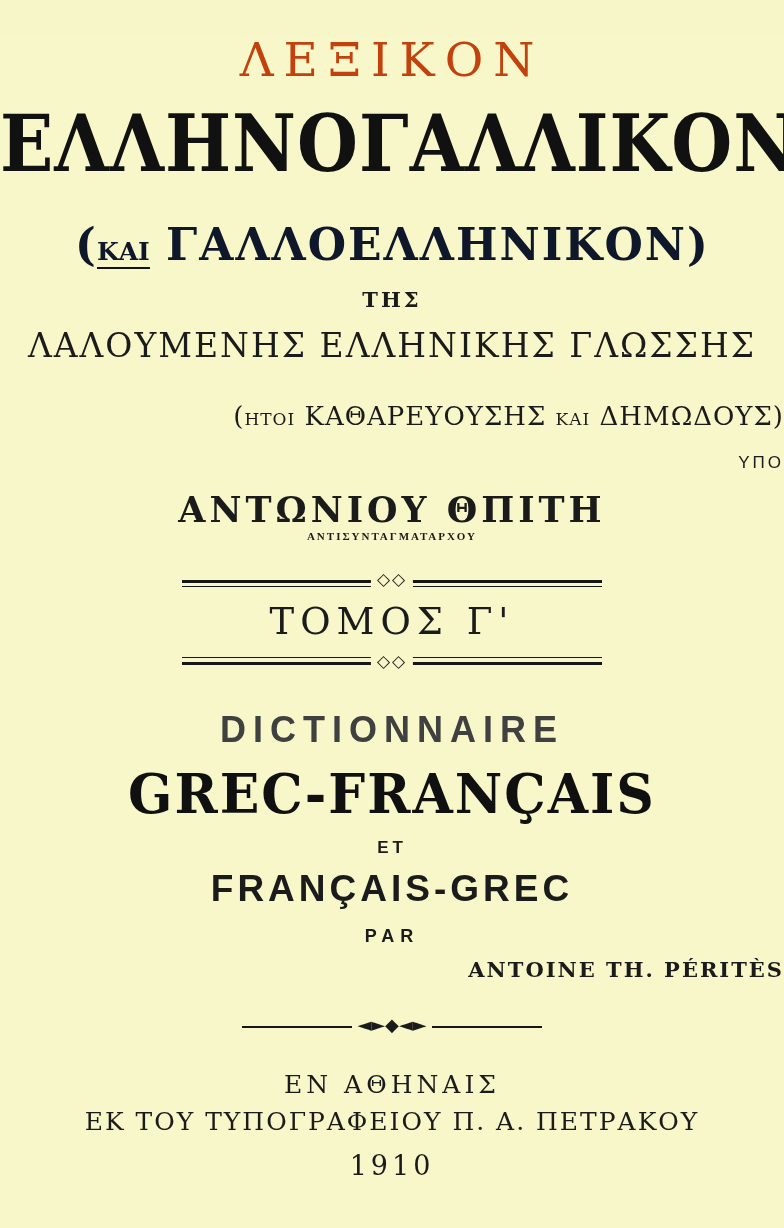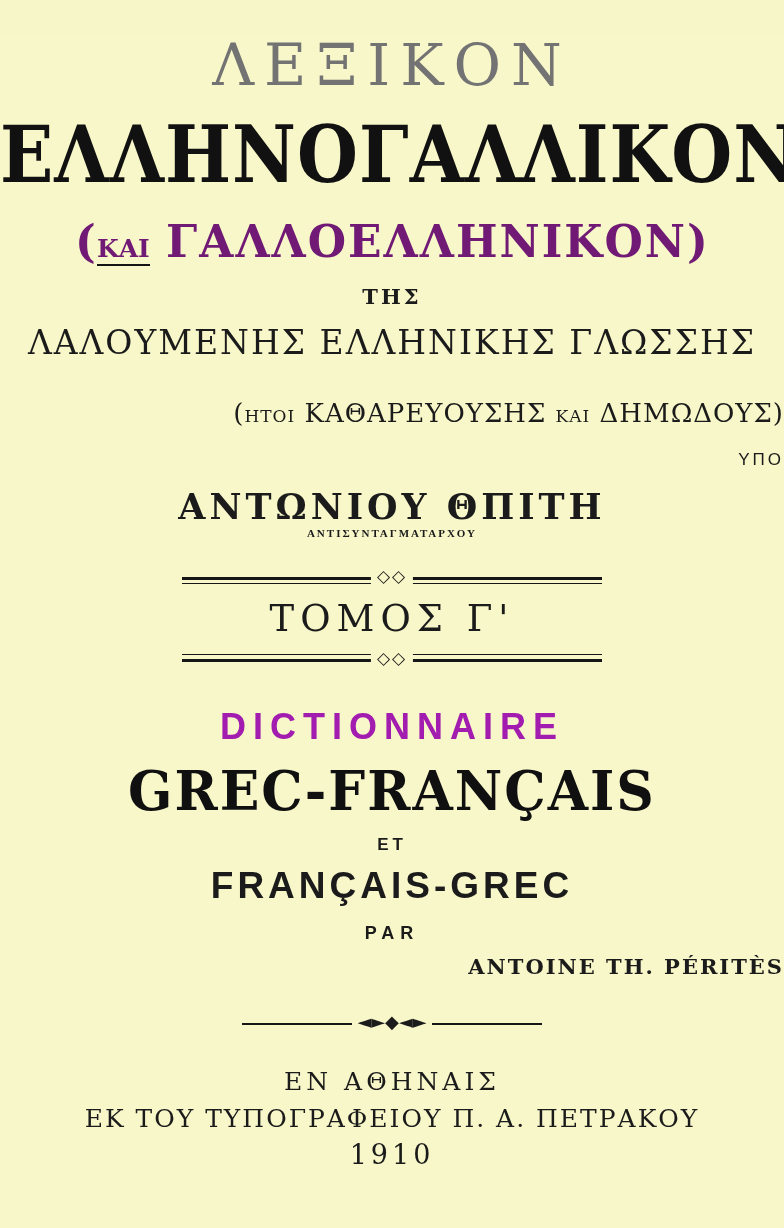--- a/index.html
+++ b/index.html
@@ -22,42 +22,42 @@
     box-sizing: border-box;
     padding: 0;
   }
   .center { text-align: center; }
 
   
   .line-lexikon {
     margin-top: 36px;
     font-family: "DejaVu Serif", serif;
     font-weight: 400;
-    font-size: 58px;
+    font-size: 47px;
     letter-spacing: 10px;
-    color: #737373;
+    color: #c2410c;
     line-height: 1.0;
   }
   .line-main {
     margin-top: 22px;
     font-family: "DejaVu Serif", serif;
     font-weight: 700;
     font-size: 70px;
     letter-spacing: 1px;
     color: #111;
     line-height: 1.0;
     transform: scaleY(1.12);
     transform-origin: center top;
   }
   .line-paren {
-    margin-top: 34px;
+    margin-top: 48px;
     font-family: "DejaVu Serif", serif;
     font-weight: 700;
     font-size: 44px;
-    color: #701a75;
+    color: #0f172a;
     line-height: 1.0;
     letter-spacing: 1px;
   }
   .line-paren .small-kai {
     font-size: 25px;
     font-weight: 700;
     letter-spacing: 0px;
     border-bottom: 2px solid #141414;
     padding-bottom: 1px;
   }
@@ -162,21 +162,21 @@
     padding: 12px 0 14px 0;
   }
 
   
   .line-dict {
     margin-top: 34px;
     font-family: "Liberation Sans", sans-serif;
     font-weight: 700;
     font-size: 36px;
     letter-spacing: 7px;
-    color: #a21caf;
+    color: #404040;
   }
   .line-grecfr {
     margin-top: 12px;
     font-family: "DejaVu Serif", serif;
     font-weight: 700;
     font-size: 52px;
     letter-spacing: 2px;
     color: #101010;
     transform: scaleY(1.05);
   }
@@ -251,21 +251,21 @@
     font-size: 25px;
     letter-spacing: 4px;
   }
   .line-printer {
     margin-top: 8px;
     font-family: "DejaVu Serif", serif;
     font-size: 25px;
     letter-spacing: 2px;
   }
   .line-year {
-    margin-top: 6px;
+    margin-top: 14px;
     font-family: "DejaVu Serif", serif;
     font-size: 27px;
     letter-spacing: 4px;
     font-weight: 400;
   }
 </style>
 </head>
 <body>
 
 <div class="page">

